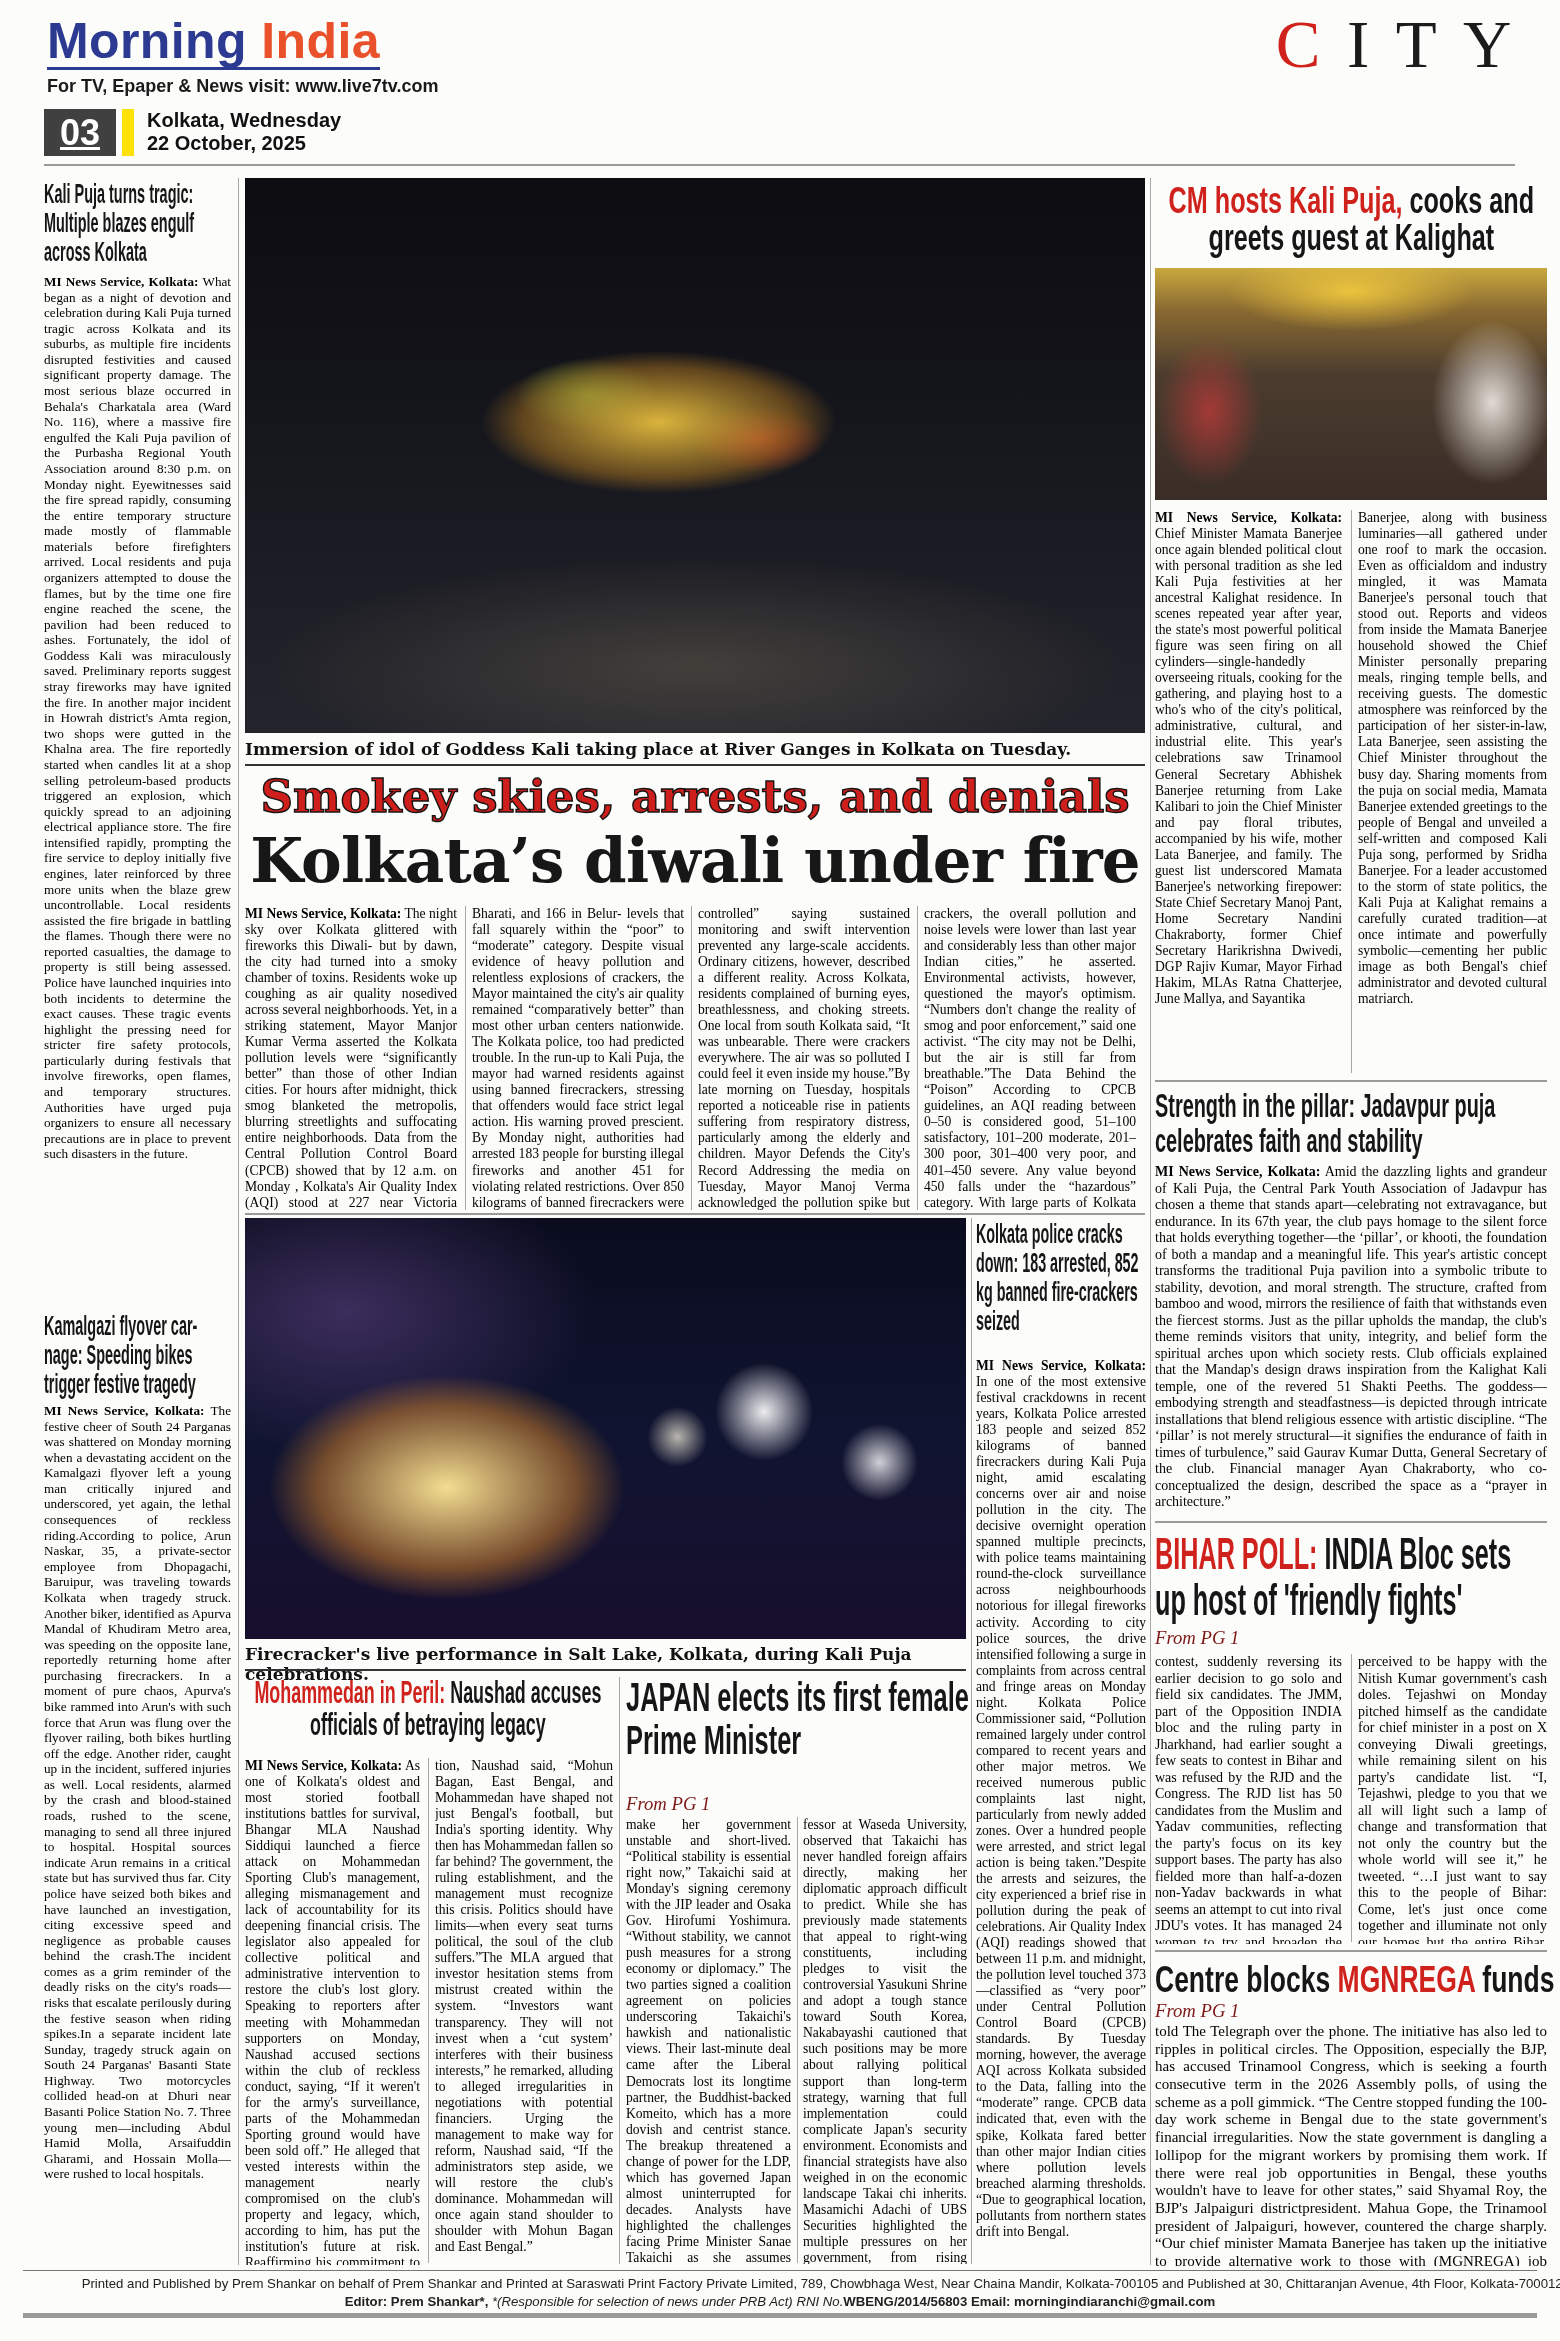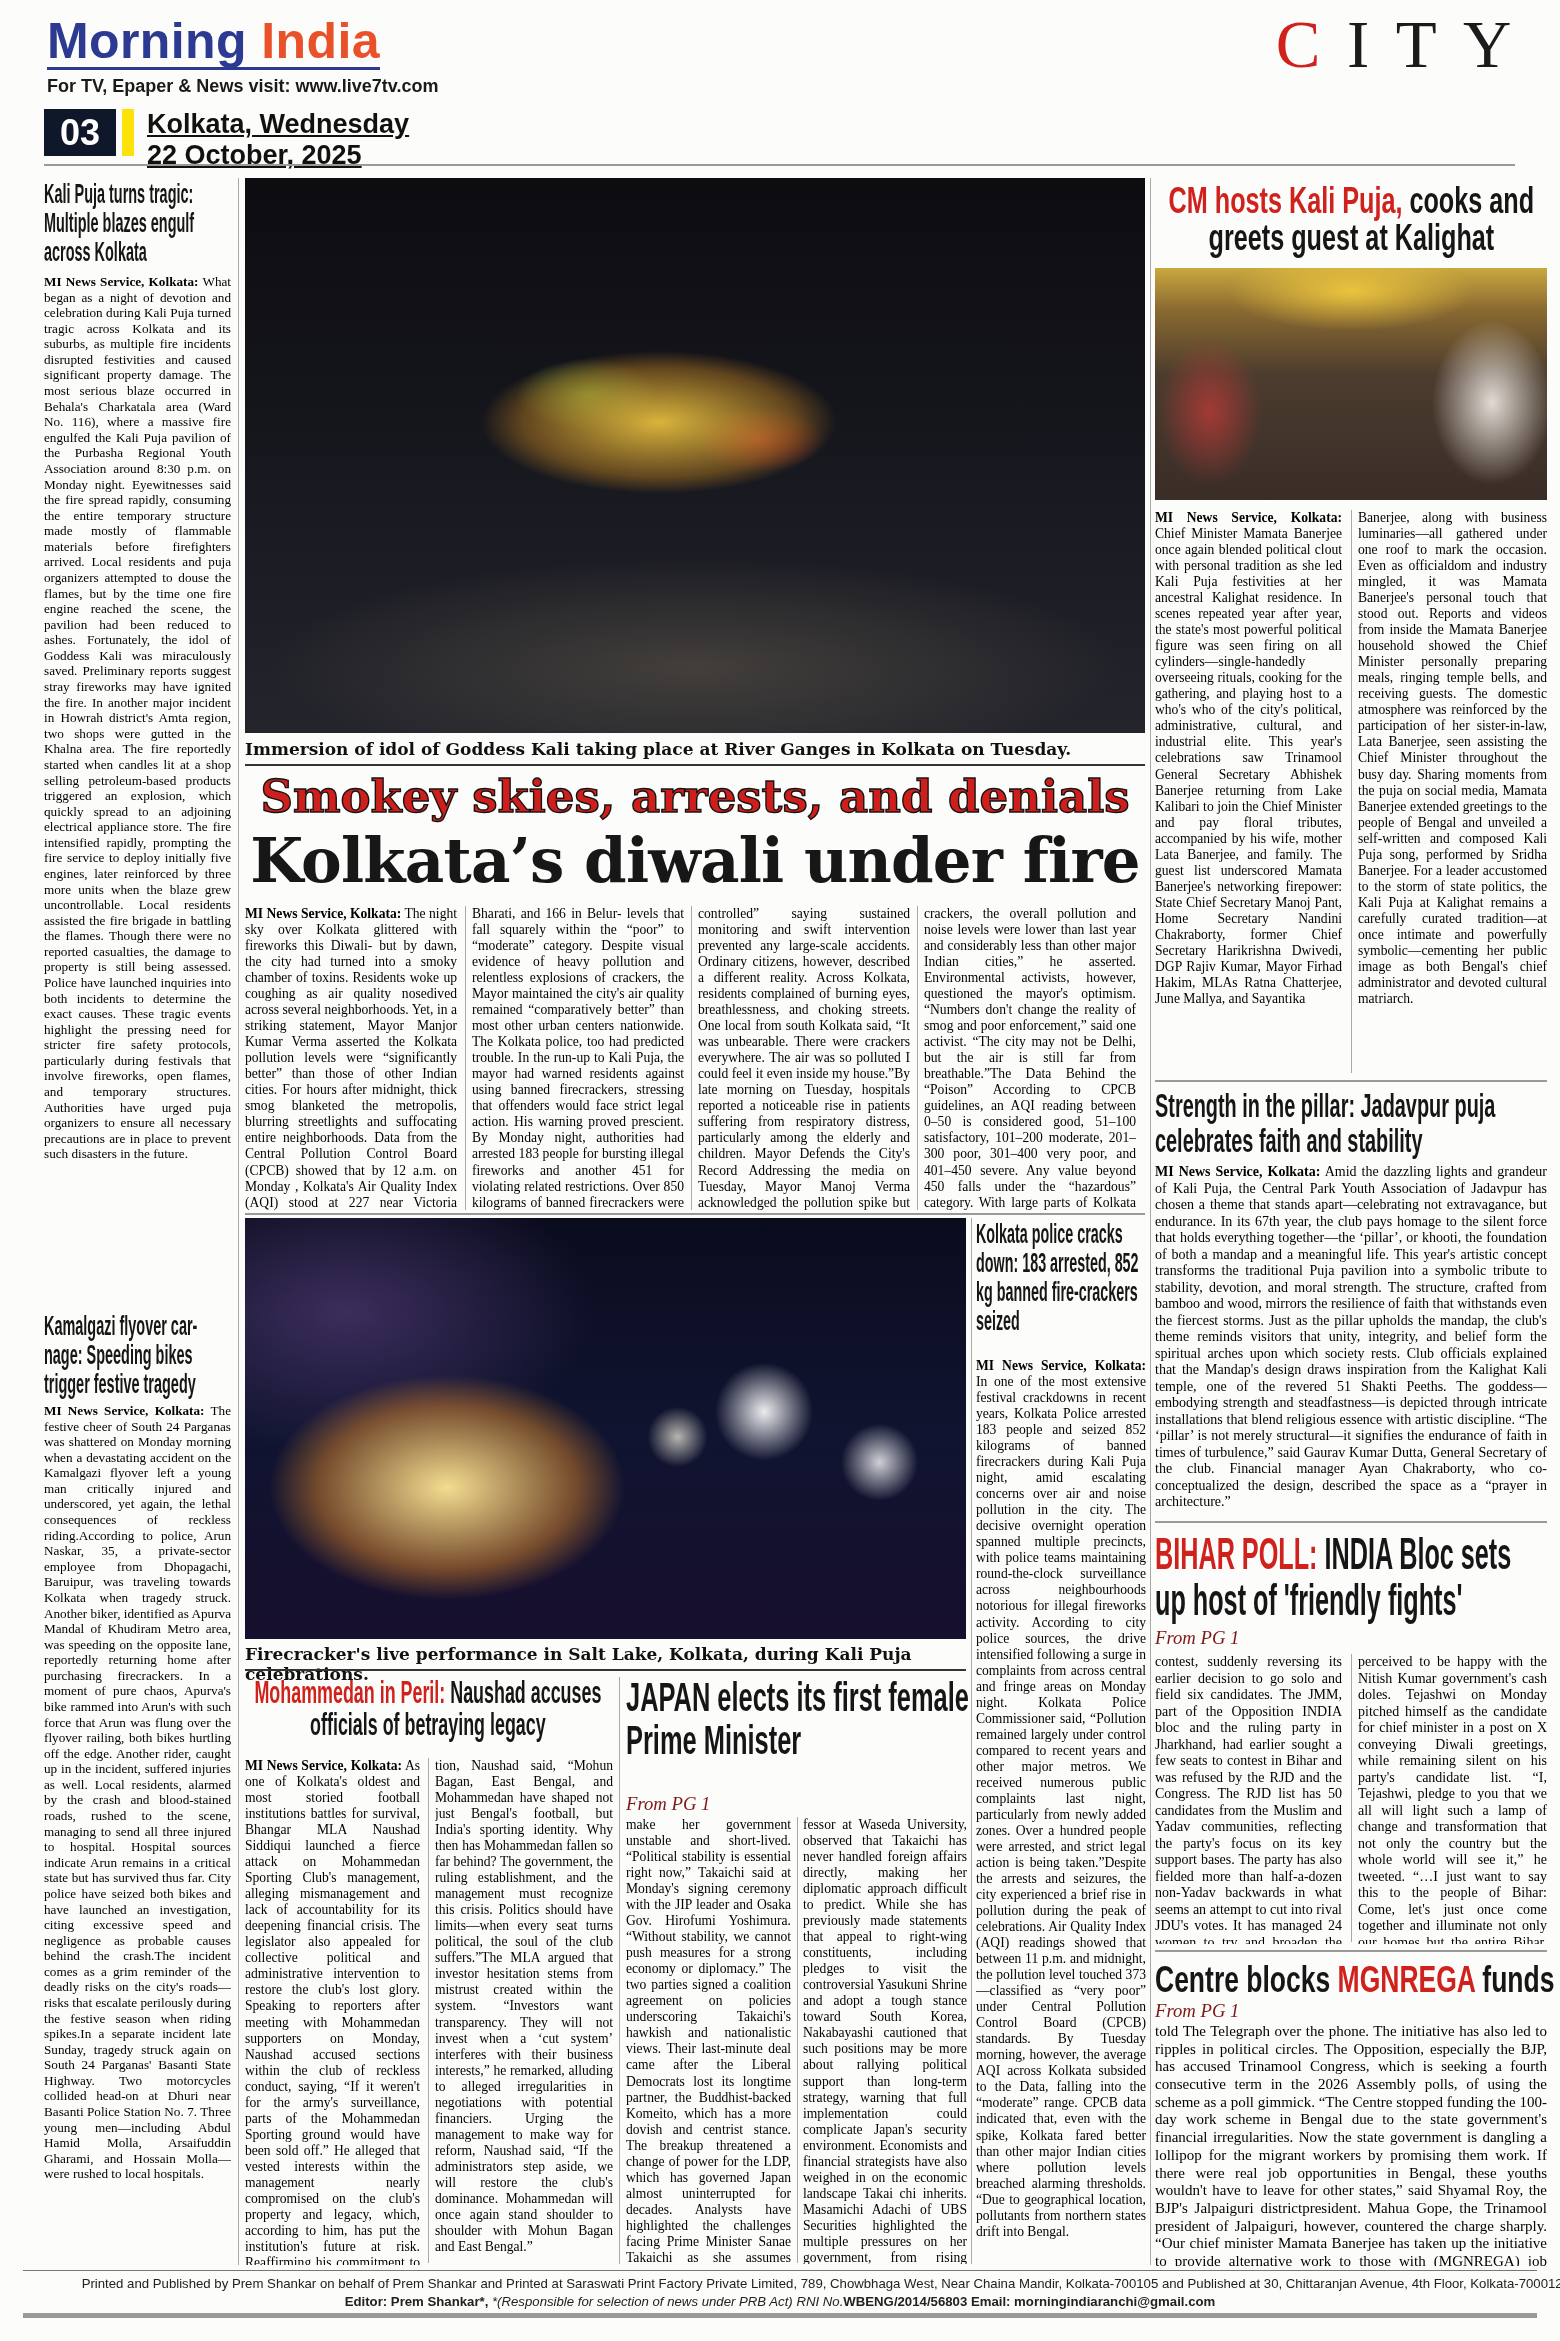--- a/index.html
+++ b/index.html
@@ -9,22 +9,22 @@
   .red{color:#d0221c;}
   .body-text{font-size:13.6px;line-height:1.18;text-align:justify;color:#000000;overflow:hidden;}
   .byline{font-weight:bold;}
   .from-pg{font-family:"Liberation Serif",serif;font-style:italic;font-weight:normal;color:#7d1716;font-size:18.7px;}
   .caption{font-family:"DejaVu Serif",serif;font-weight:bold;font-size:17px;color:#111;}
   .vrule{position:absolute;width:0.8px;background:#a8a8a4;}
   .hrule{position:absolute;height:1.6px;background:#9a9a96;}
   .masthead{font-family:Liberation Sans, sans-serif;font-weight:bold;font-size:50px;letter-spacing:0.4px;border-bottom:3.1px solid #2c3a92;padding-bottom:1px;line-height:1;}
   .m-blue{color:#2c3a92;} .m-orange{color:#e8512a;}
   .tagline{font-family:"Liberation Sans",sans-serif;font-weight:bold;font-size:18px;color:#1a1a1a;}
-  .pagebox{background:#0f172a;color:#fff;font-family:"Liberation Sans",sans-serif;font-weight:bold;font-size:36px;display:flex;align-items:center;justify-content:center;}
-  .datebox{font-family:"Liberation Sans",sans-serif;font-weight:bold;font-size:27px;line-height:1.15;color:#111;text-decoration:underline;}
+  .pagebox{background:#404040;color:#fff;font-family:"Liberation Sans",sans-serif;font-weight:bold;font-size:36px;display:flex;align-items:center;justify-content:center;text-decoration:underline;}
+  .datebox{font-family:"Liberation Sans",sans-serif;font-weight:bold;font-size:20px;line-height:1.15;color:#111;}
   .city{font-family:"Liberation Serif",serif;font-size:67px;letter-spacing:26.5px;color:#1b1b1b;line-height:1;}
   .kicker{font-family:"DejaVu Serif",serif;font-weight:bold;font-size:45px;color:#cf1f1c;text-align:center;white-space:nowrap;-webkit-text-stroke:1.4px #141414;}
   .mainhead{font-family:"DejaVu Serif",serif;font-weight:bold;font-size:61px;color:#171717;text-align:center;white-space:nowrap;letter-spacing:-0.8px;}
   .photo{position:absolute;}
   .photo1{background:radial-gradient(ellipse 234px 94px at 46% 44%, rgba(228,188,62,0.95), rgba(172,118,32,0.5) 58%, transparent 76%),radial-gradient(ellipse 101px 51px at 38% 39%, rgba(96,158,64,0.8), transparent 70%),radial-gradient(ellipse 94px 47px at 57% 47%, rgba(198,44,40,0.75), transparent 70%),radial-gradient(ellipse 546px 140px at 50% 88%, rgba(128,116,92,0.35), transparent 78%),linear-gradient(180deg,#0c0c11 0%,#14141b 38%,#1c1d24 70%,#24252c 100%);}
   .photo2{background:radial-gradient(ellipse 234px 148px at 28% 64%, rgba(255,232,150,0.95), rgba(198,122,42,0.55) 55%, transparent 76%),radial-gradient(circle 70px at 72% 46%, rgba(255,255,255,0.92), transparent 70%),radial-gradient(circle 55px at 88% 58%, rgba(255,255,255,0.8), transparent 70%),radial-gradient(circle 43px at 60% 52%, rgba(255,250,228,0.7), transparent 70%),radial-gradient(ellipse 327px 187px at 14% 22%, rgba(118,82,158,0.45), transparent 76%),linear-gradient(180deg,#0a0c1e 0%,#101430 52%,#170f2e 100%);}
   .photo3{background:radial-gradient(ellipse 171px 55px at 50% 10%, rgba(242,202,62,0.9), transparent 72%),radial-gradient(ellipse 86px 117px at 86% 58%, rgba(242,236,230,0.9), transparent 70%),radial-gradient(ellipse 74px 105px at 14% 62%, rgba(186,58,56,0.8), transparent 70%),linear-gradient(180deg,#c9a83f 0%,#8a6a31 18%,#4c3c2e 46%,#392d27 100%);}
   .footer-line{font-family:"Liberation Sans",sans-serif;font-size:13.2px;color:#222;text-align:center;width:100%;}
 </style>
 </head>

